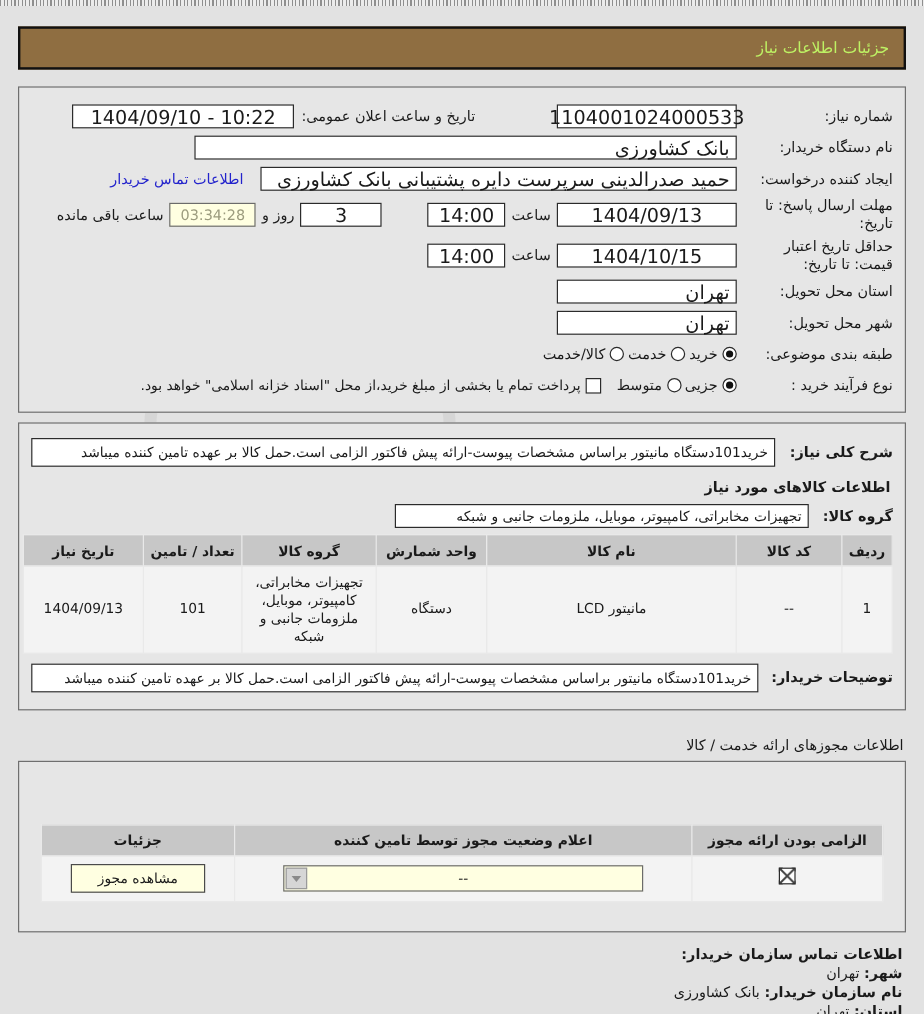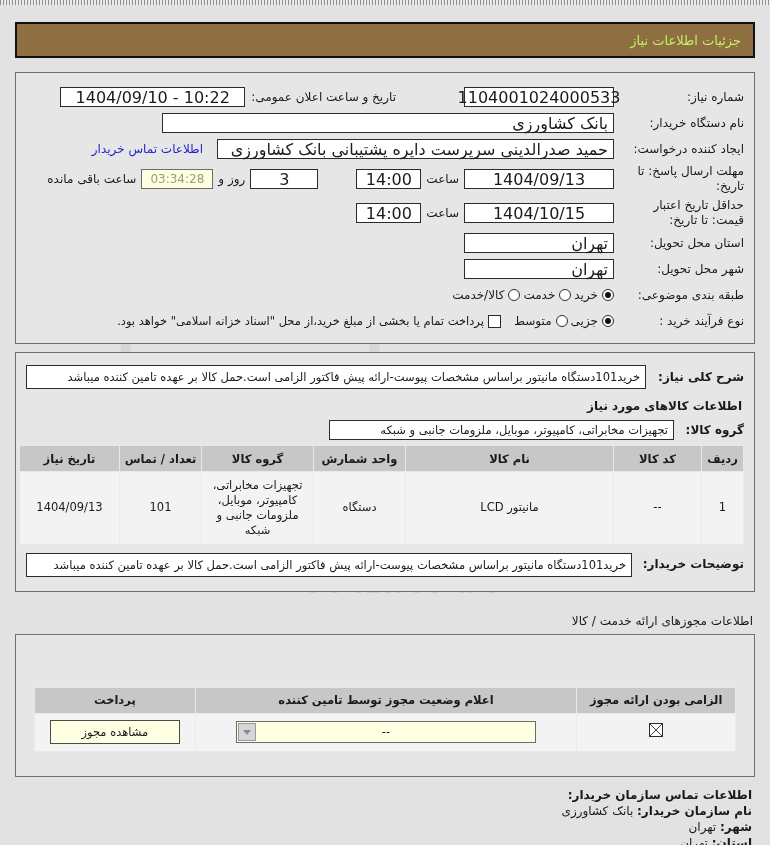--- a/index.html
+++ b/index.html
@@ -77,21 +77,21 @@
   .dd-btn{
     position:absolute; left:1px; top:1px; bottom:1px; width:18px;
     background:#d6d6d6; border:1px solid #9a9a9a;
     display:flex; align-items:center; justify-content:center; cursor:pointer; padding:0;
   }
   .dd-arrow{
     width:0; height:0; border-left:4px solid transparent;
     border-right:4px solid transparent; border-top:5px solid #8a8a8a;
   }
   .btn-permit{
-    background:#ffffe1; border:1px solid #4a4a4a; width:130px; height:24px;
+    background:#ffffe1; border:1px solid #4a4a4a; width:112px; height:24px;
     font-size:11.5px; font-family:inherit; cursor:pointer; color:#1a1a1a;
     display:inline-flex; align-items:center; justify-content:center;
   }
   .xbox{
     display:inline-block; width:14px; height:14px; border:1px solid #2b2b2b;
     background:
       linear-gradient(45deg,transparent 46%,#444 46% 54%,transparent 54%),
       linear-gradient(-45deg,transparent 46%,#444 46% 54%,transparent 54%),#fdfdfd;
     cursor:pointer;
   }
@@ -222,21 +222,21 @@
   </div>
 
   <table class="goods-table">
     <thead>
       <tr>
         <th style="width:42px">ردیف</th>
         <th style="width:88px">کد کالا</th>
         <th style="width:208px">نام کالا</th>
         <th style="width:92px">واحد شمارش</th>
         <th style="width:112px">گروه کالا</th>
-        <th style="width:82px">تعداد / تماس</th>
+        <th style="width:82px">تعداد / تامین</th>
         <th style="width:100px">تاریخ نیاز</th>
       </tr>
     </thead>
     <tbody>
       <tr>
         <td>1</td>
         <td>--</td>
         <td>مانیتور LCD</td>
         <td>دستگاه</td>
         <td>تجهیزات مخابراتی، کامپیوتر، موبایل، ملزومات جانبی و شبکه</td>
@@ -253,21 +253,21 @@
 </div>
 
 <div class="outside-heading">اطلاعات مجوزهای ارائه خدمت / کالا</div>
 
 <div class="panel sec3">
   <table class="permit-table">
     <thead>
       <tr>
         <th style="width:158px">الزامی بودن ارائه مجوز</th>
         <th style="width:380px">اعلام وضعیت مجوز توسط تامین کننده</th>
-        <th style="width:160px">پرداخت</th>
+        <th style="width:160px">جزئیات</th>
       </tr>
     </thead>
     <tbody>
       <tr>
         <td>
           <span class="xbox"></span>
         </td>
         <td>
           <div class="dropdown">
             <span>--</span>
@@ -279,17 +279,17 @@
         <td>
           <button class="btn-permit">مشاهده مجوز</button>
         </td>
       </tr>
     </tbody>
   </table>
 </div>
 
 <div class="contact">
   <div class="hline">اطلاعات تماس سازمان خریدار:</div>
+  <div><b>شهر:</b> <span>تهران</span></div>
   <div><b>نام سازمان خریدار:</b> <span>بانک کشاورزی</span></div>
-  <div><b>شهر:</b> <span>تهران</span></div>
   <div><b>استان:</b> <span>تهران</span></div>
 
 </div>
 
 </body></html>

